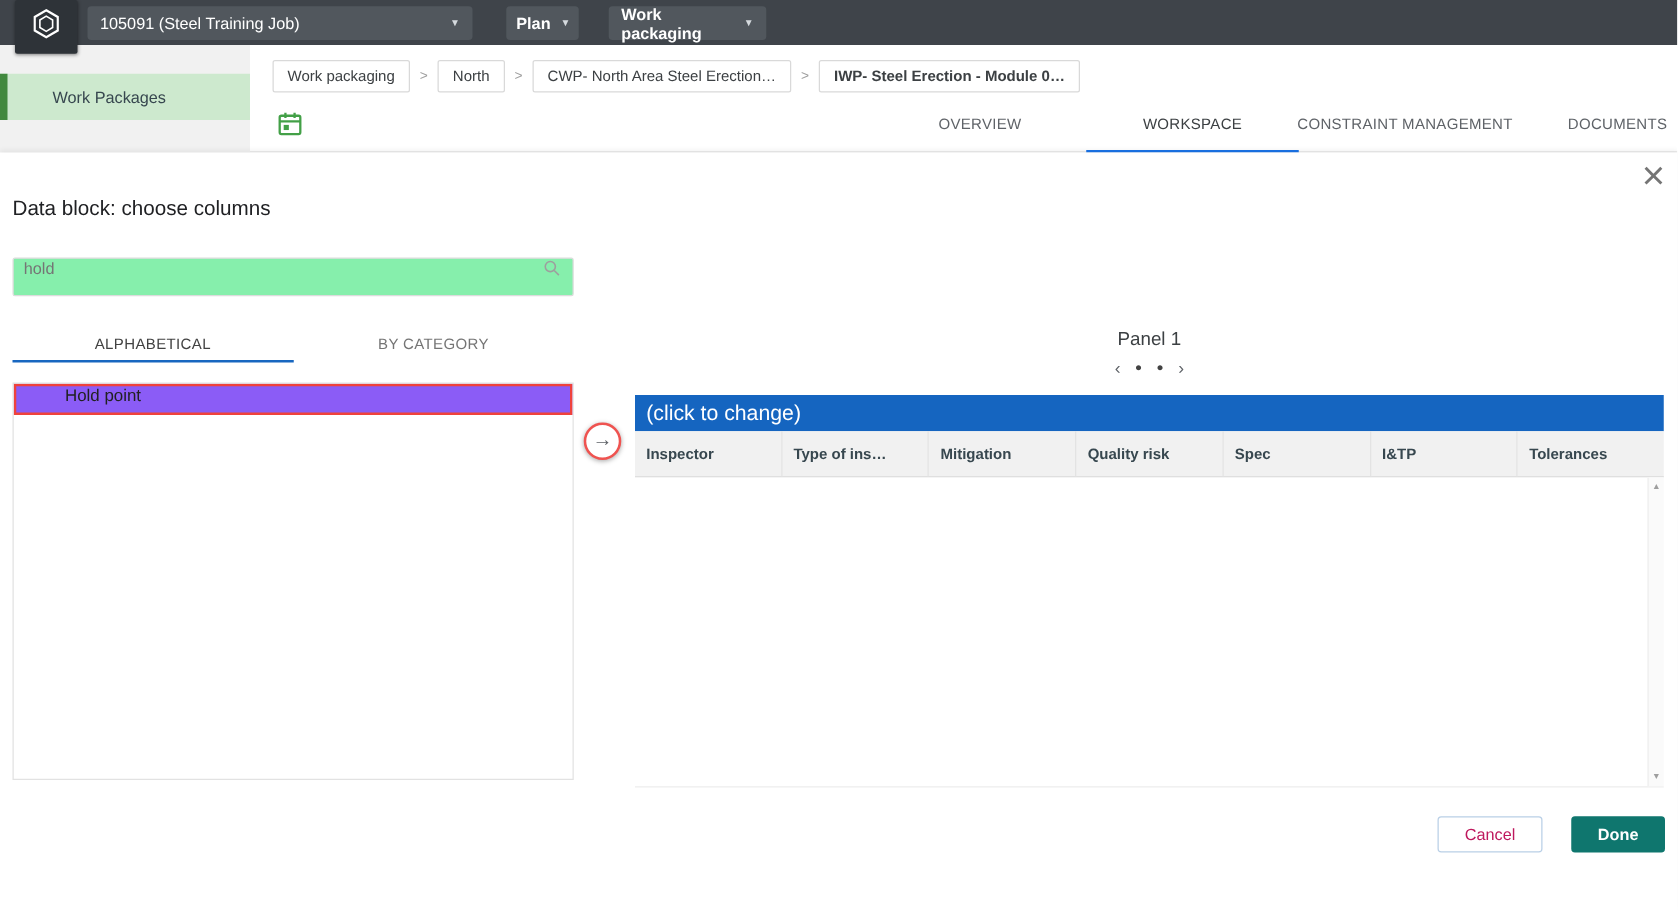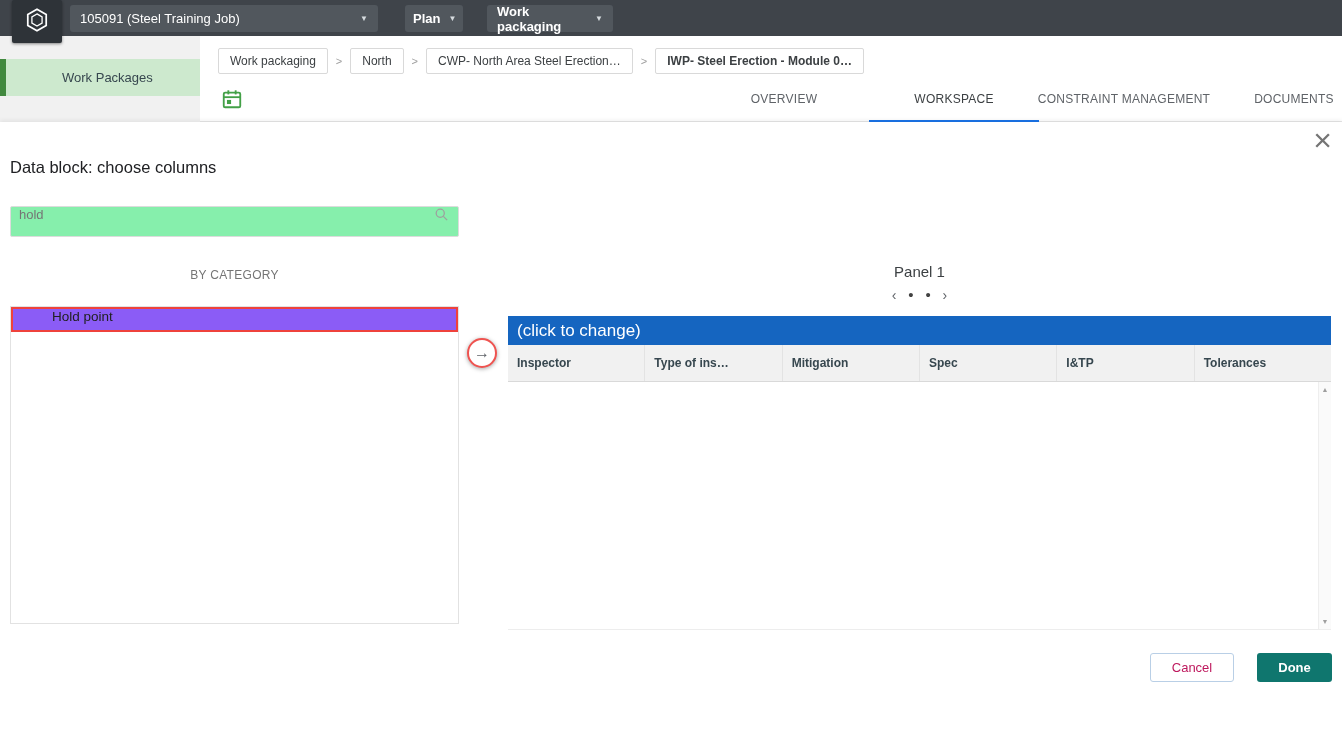--- a/index.html
+++ b/index.html
@@ -15,21 +15,21 @@
     display:flex;align-items:center;padding:0 10px;cursor:pointer}
   .tb-dd .caret{font-size:8px;color:#d5dade;margin-left:8px}
   .dd-project{left:70px;width:308px}
   .dd-project .caret{margin-left:auto}
   .dd-plan{left:405px;width:58px;font-weight:bold;padding:0 8px}
   .dd-module{left:487px;width:126px;font-weight:bold}
 
   
   .sidebar{position:absolute;left:0;top:36px;width:200px;height:89px;background:#f1f1f1}
   .sb-item{position:absolute;left:0;top:23px;width:100%;height:37px;background:#cde9ce;border-left:6px solid #41893e;
-    display:flex;align-items:center;padding-left:56px;font-size:13px;color:#37474f;cursor:pointer}
+    display:flex;align-items:center;padding-left:36px;font-size:13px;color:#37474f;cursor:pointer}
 
   
   .main-header{position:absolute;left:200px;top:36px;width:1142px;height:86px;background:#fff;border-bottom:1px solid #e6e6e6}
   .breadcrumb{position:absolute;left:18px;top:12px;display:flex;align-items:center;white-space:nowrap}
   .bc-box{border:1px solid #d9d9d9;border-radius:2px;padding:5px 11px;font-size:12px;color:#3c4043;background:#fff;cursor:pointer}
   .bc-box.last{font-weight:bold}
   .bc-sep{margin:0 8px;color:#9e9e9e;font-size:11px}
   .calendar-btn{position:absolute;left:20px;top:53px;width:24px;height:24px;cursor:pointer;display:flex;align-items:center;justify-content:center}
   .nav-tabs{position:absolute;left:499px;bottom:-1px;height:45px;display:flex}
   .nav-tab{width:170px;display:flex;align-items:center;justify-content:center;font-size:12px;color:#5f6368;
@@ -148,20 +148,21 @@
       <input type="text" value="hold" style="">
       <span class="search-icon">
         <svg width="15" height="15" viewBox="0 0 24 24">
           <circle cx="10" cy="10" r="6.5" fill="none" stroke="#9e9e9e" stroke-width="2"></circle>
           <line x1="15" y1="15" x2="21" y2="21" stroke="#9e9e9e" stroke-width="2"></line>
         </svg>
       </span>
     </div>
 
     <div class="dlg-tabs">
+      <div class="dlg-tab active">ALPHABETICAL</div>
       <div class="dlg-tab">BY CATEGORY</div>
     </div>
 
     <div class="list-box">
       <div class="list-item">
         <span>Hold point</span>
       </div>
     </div>
 
     <div class="move-btn">
@@ -175,20 +176,21 @@
       <span class="dot">•</span>
       <span>›</span>
     </div>
 
     <div class="blue-bar">(click to change)</div>
 
     <div class="thead">
       <div class="th">Inspector</div>
       <div class="th">Type of ins…</div>
       <div class="th">Mitigation</div>
+      <div class="th">Quality risk</div>
       <div class="th">Spec</div>
       <div class="th">I&amp;TP</div>
       <div class="th">Tolerances</div>
     </div>
 
     <div class="tbody">
       <div class="vscroll">
         <span>▲</span>
         <span>▼</span>
       </div>

